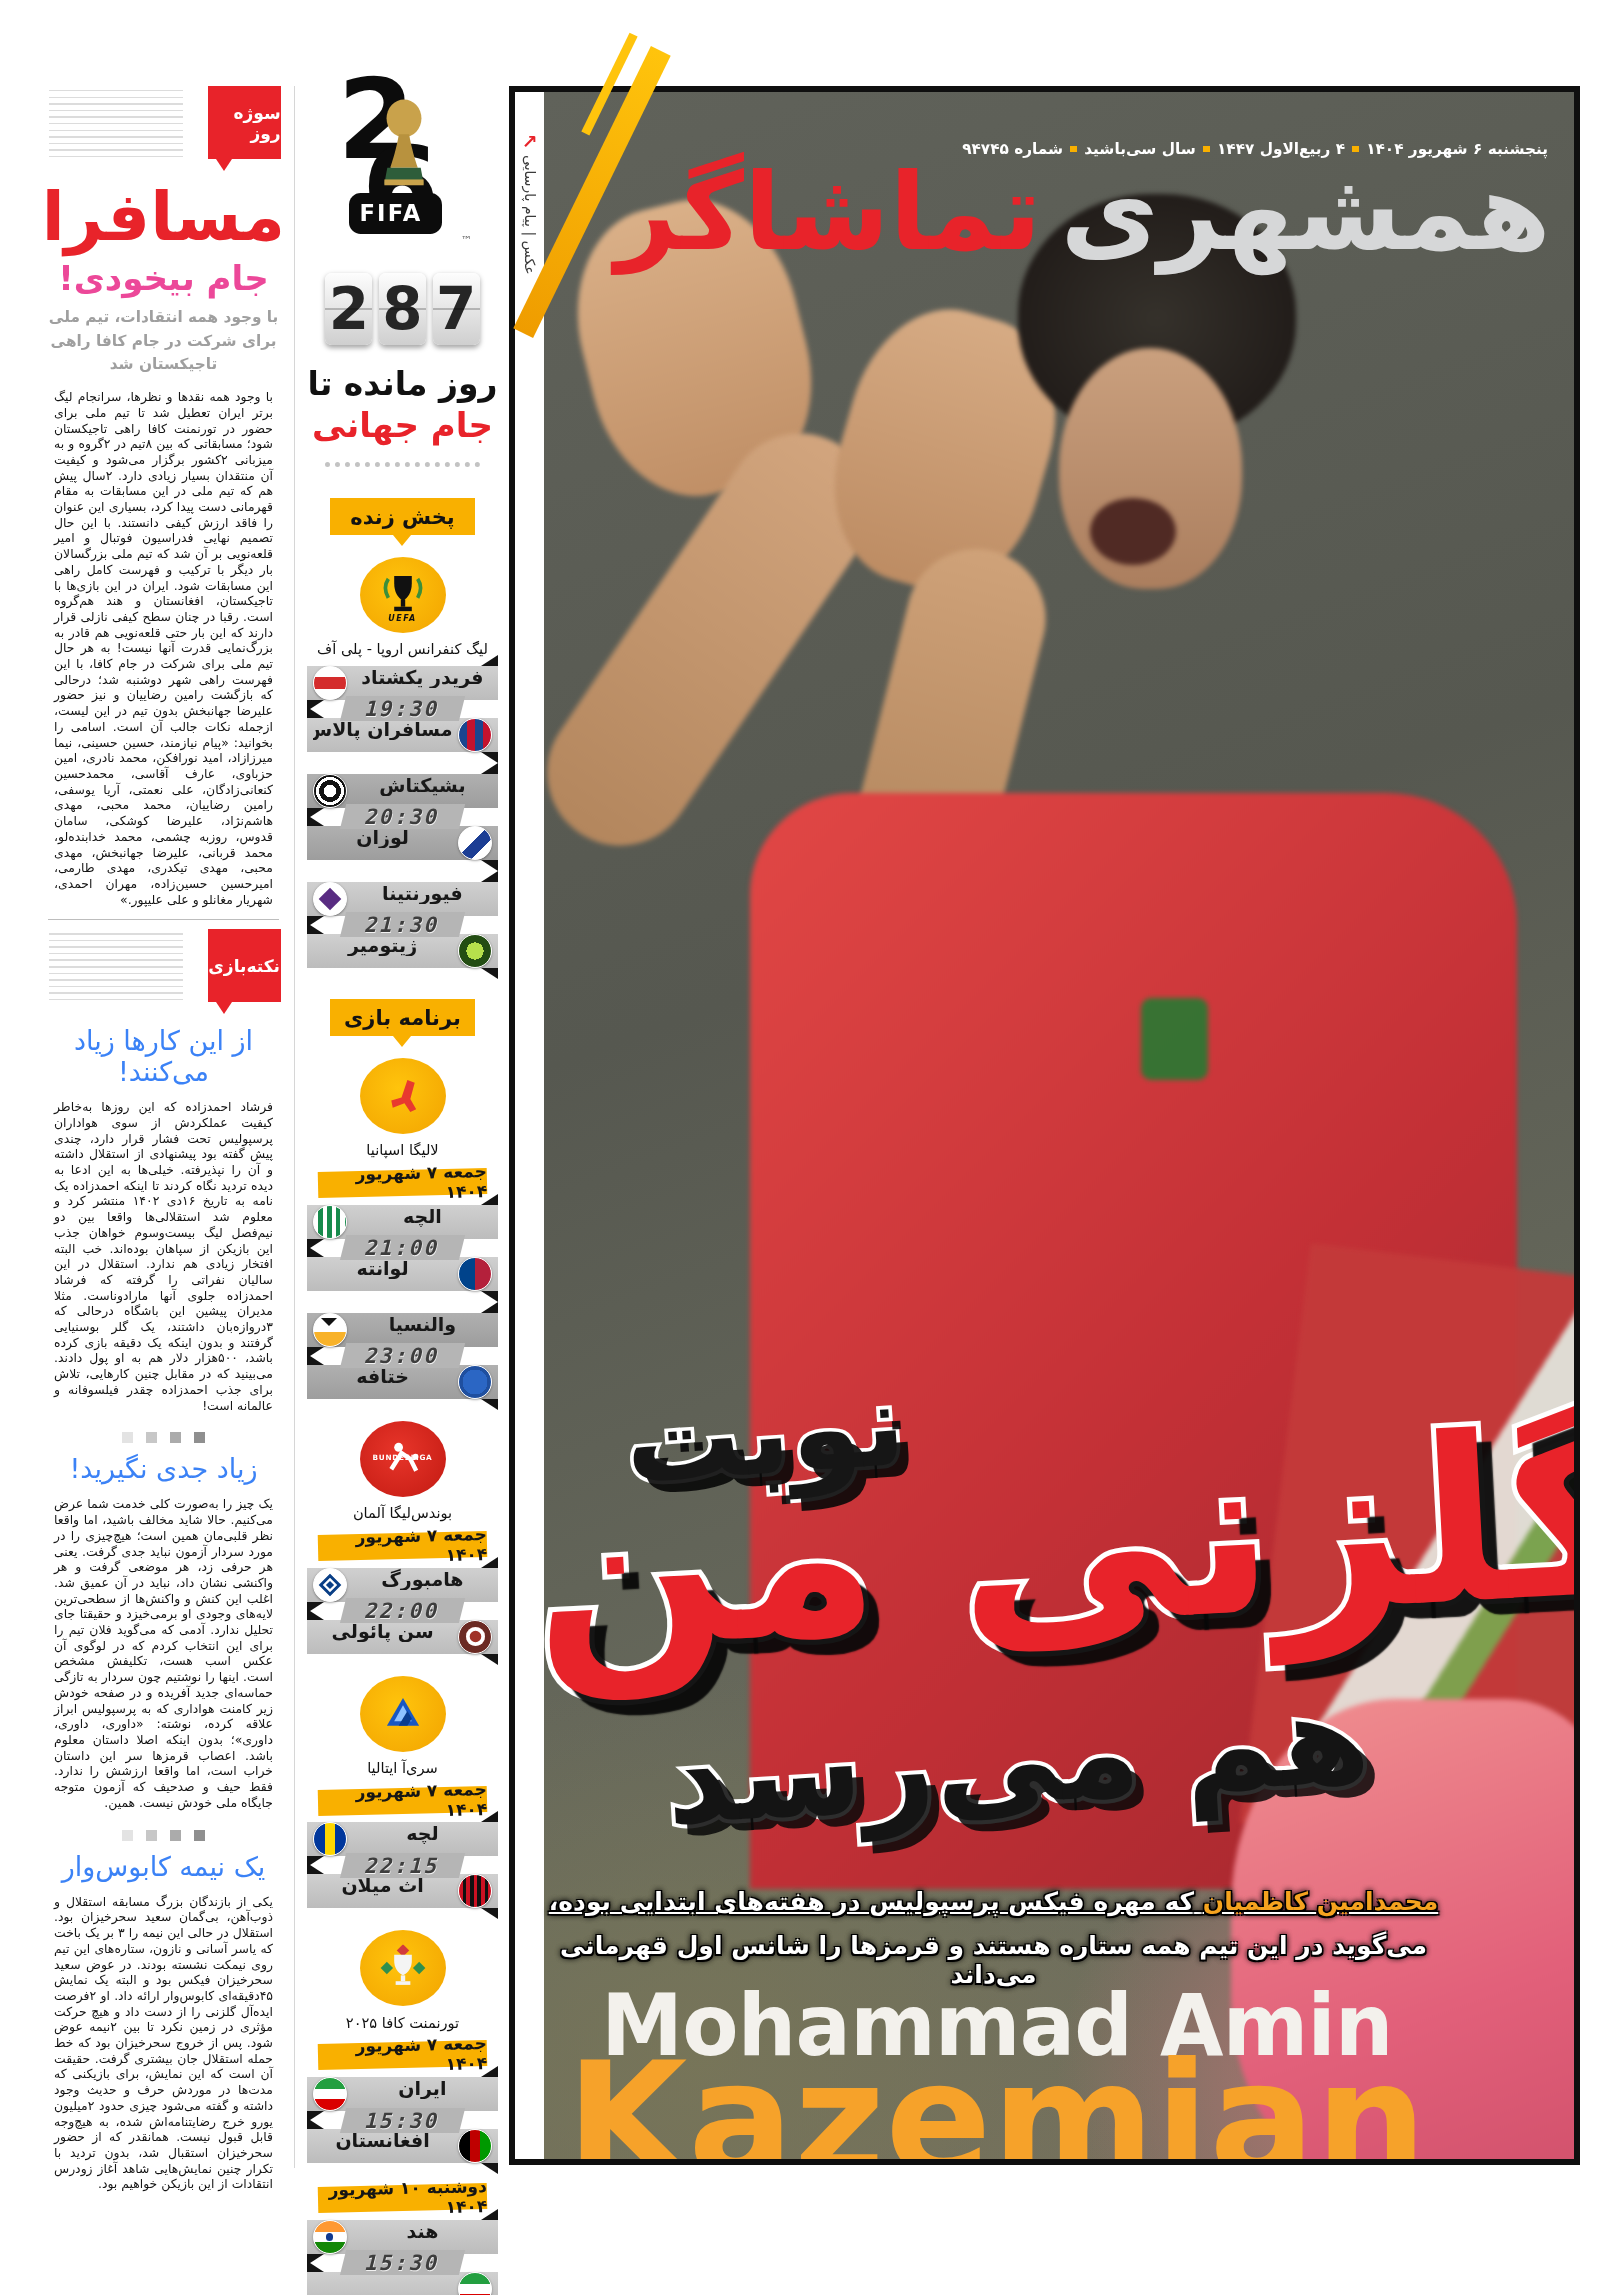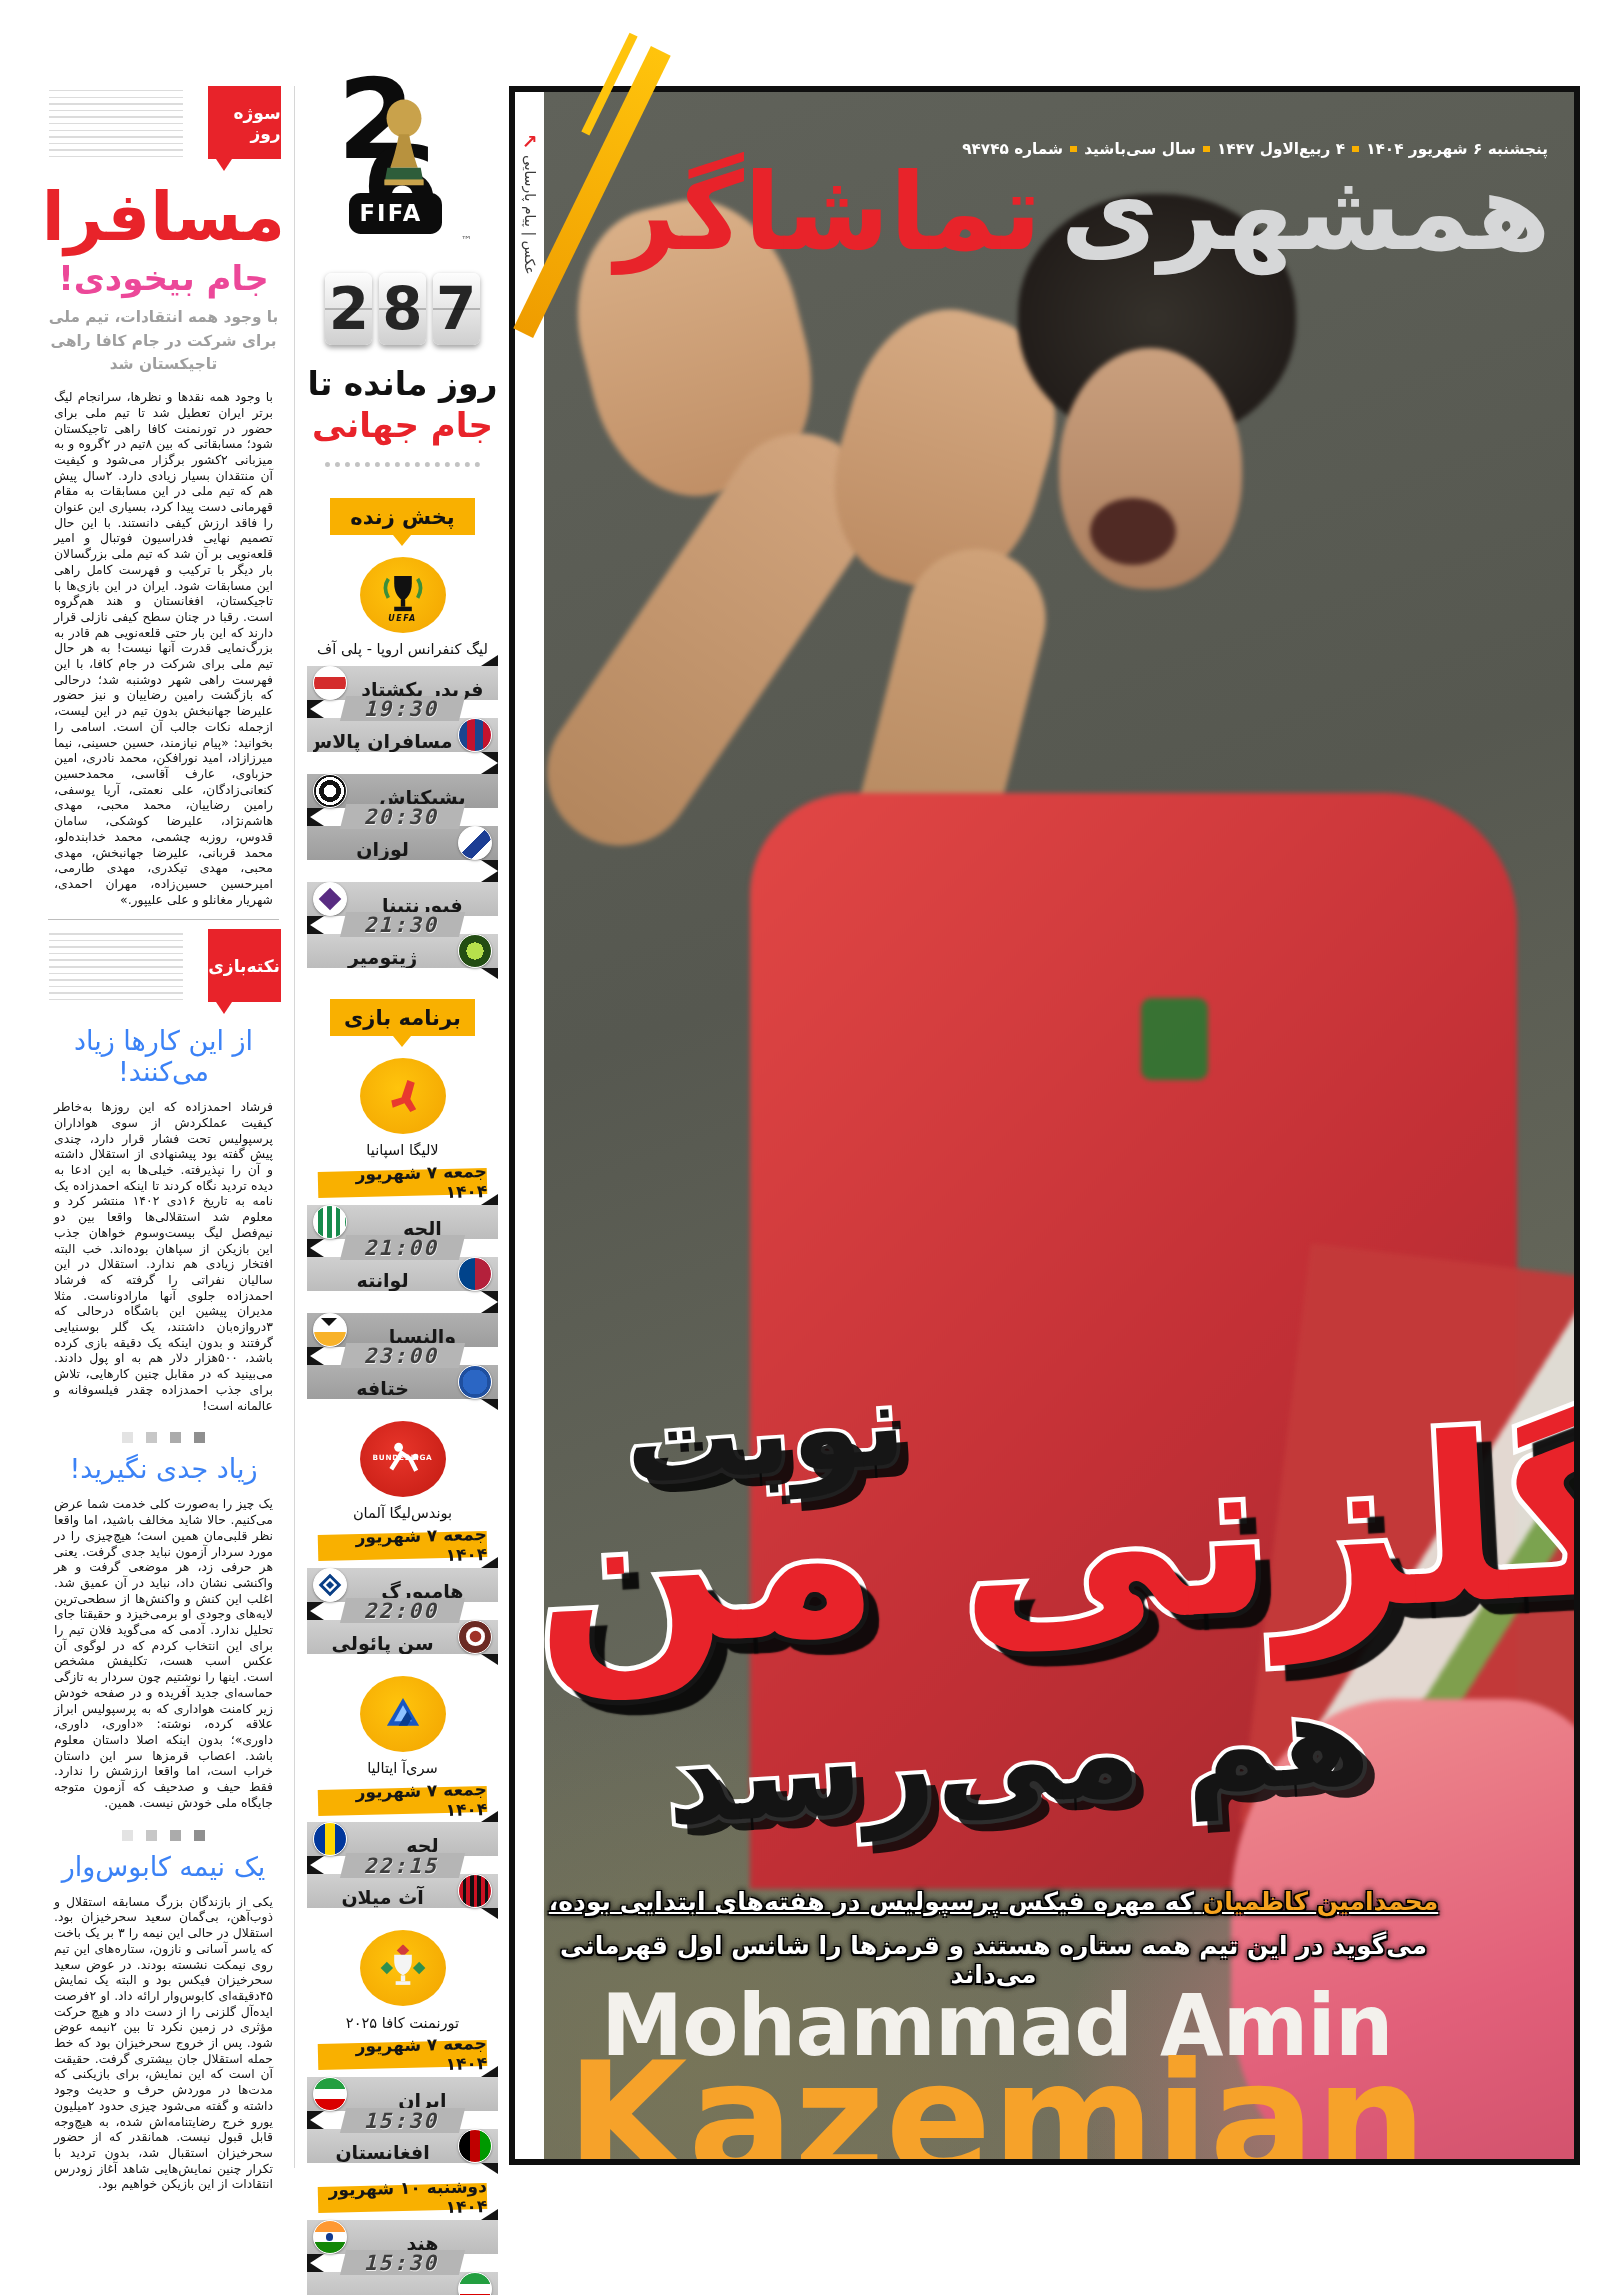--- a/index.html
+++ b/index.html
@@ -53,21 +53,21 @@
          background:radial-gradient(circle at 45% 40%,#ffc row,#f7a800);}
   .llogo.yl{background:radial-gradient(circle at 45% 40%,#ffc40c,#f2a300);font-style:italic;}
   .llogo.rd{background:radial-gradient(circle at 45% 40%,#e8352a,#c21a12);}
   .llogo svg{position:absolute;left:50%;top:50%;transform:translate(-50%,-50%);}
   .llogo .ltext{position:absolute;left:0;right:0;top:32px;color:#fff;font-size:7.3px;font-weight:800;letter-spacing:0.7px;direction:ltr;}
   .llogo .uefatxt{position:absolute;left:0;right:0;bottom:10.2px;color:#111;font-size:8px;font-weight:800;letter-spacing:1.5px;direction:ltr;}
   .lcap{margin-top:7.3px;font-size:14.6px;font-weight:400;color:#111;}
   .datechip{width:169px;height:26px;margin:11.7px auto 2.9px;background:#f9b000;color:#151515;
         display:flex;align-items:center;justify-content:center;font-size:17px;font-weight:800;transform:rotate(-1.3deg);}
   .mblock{position:relative;margin:8.8px 0 22px;}
-  .bar{position:relative;height:34px;display:flex;align-items:flex-end;gap:5.8px;padding:0 5.8px;
+  .bar{position:relative;height:34px;display:flex;align-items:flex-start;gap:5.8px;padding:0 5.8px;
        background:linear-gradient(#d0d0d0,#bcbcbc);}
   .mblock.dark .bar{background:linear-gradient(#b0b0b0,#9d9d9d);}
   .tname{flex:1;text-align:center;font-size:19px;font-weight:900;color:#181818;white-space:nowrap;overflow:hidden;}
   .bar.home::before{content:"";position:absolute;left:0;top:100%;border-top:11px solid #141414;border-right:17.5px solid transparent;}
   .bar.home::after{content:"";position:absolute;right:0;bottom:100%;border-bottom:11px solid #141414;border-left:17.5px solid transparent;}
   .bar.away::before{content:"";position:absolute;left:0;bottom:100%;border-bottom:11px solid #141414;border-right:17.5px solid transparent;}
   .bar.away::after{content:"";position:absolute;right:0;top:100%;border-top:11px solid #141414;border-left:17.5px solid transparent;}
   .timewrap{display:flex;justify-content:center;margin:-3.7px 0;position:relative;z-index:2;}
   .time{min-width:96px;text-align:center;background:#b5b5b5;transform:skewX(-14deg);padding:0.7px 11.7px;
         font-family:"DejaVu Sans Mono","Liberation Mono",monospace;font-weight:800;font-size:21px;color:#3d3d3d;

